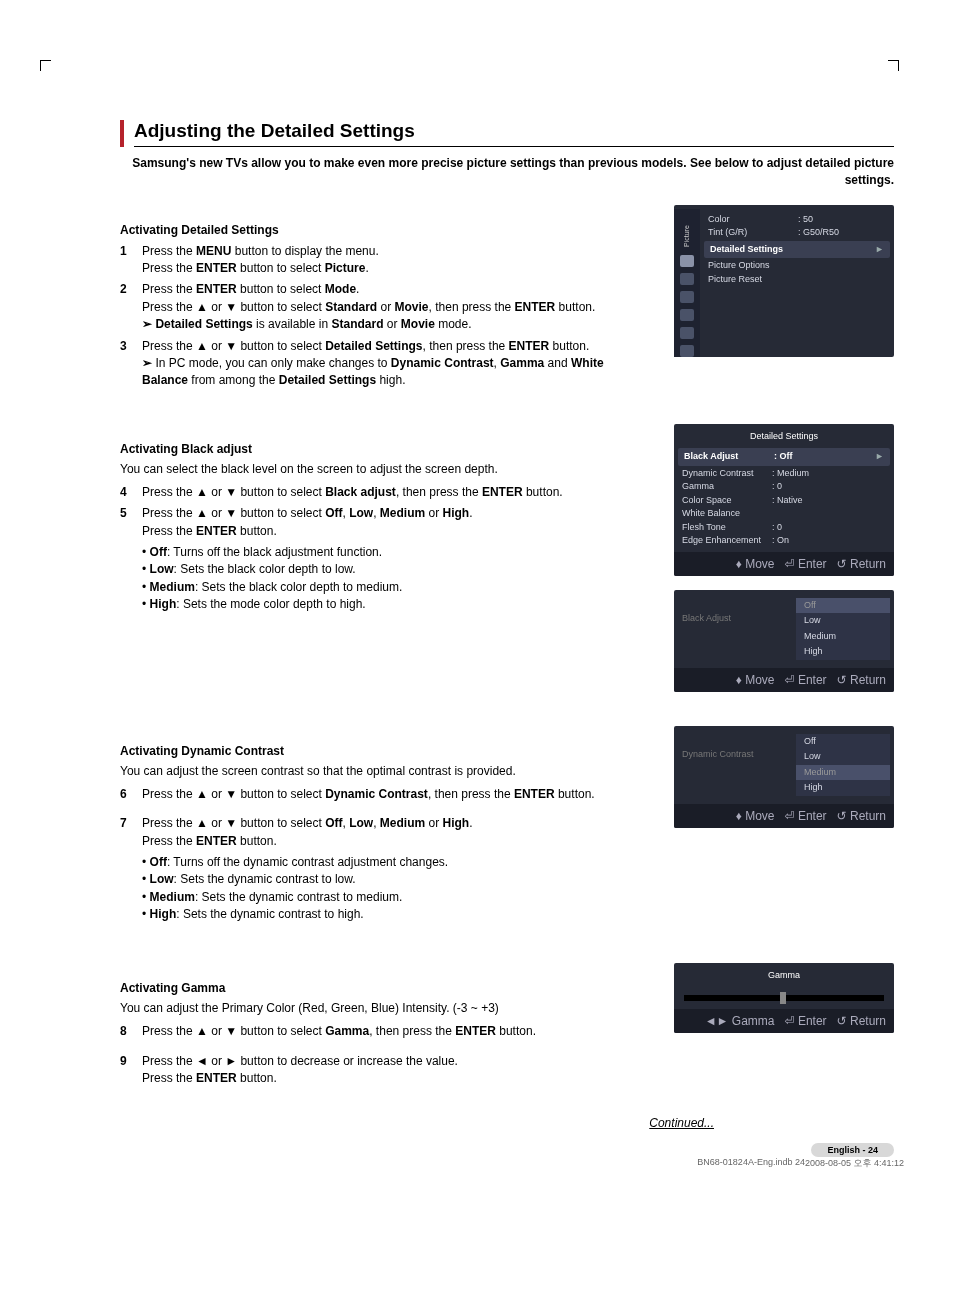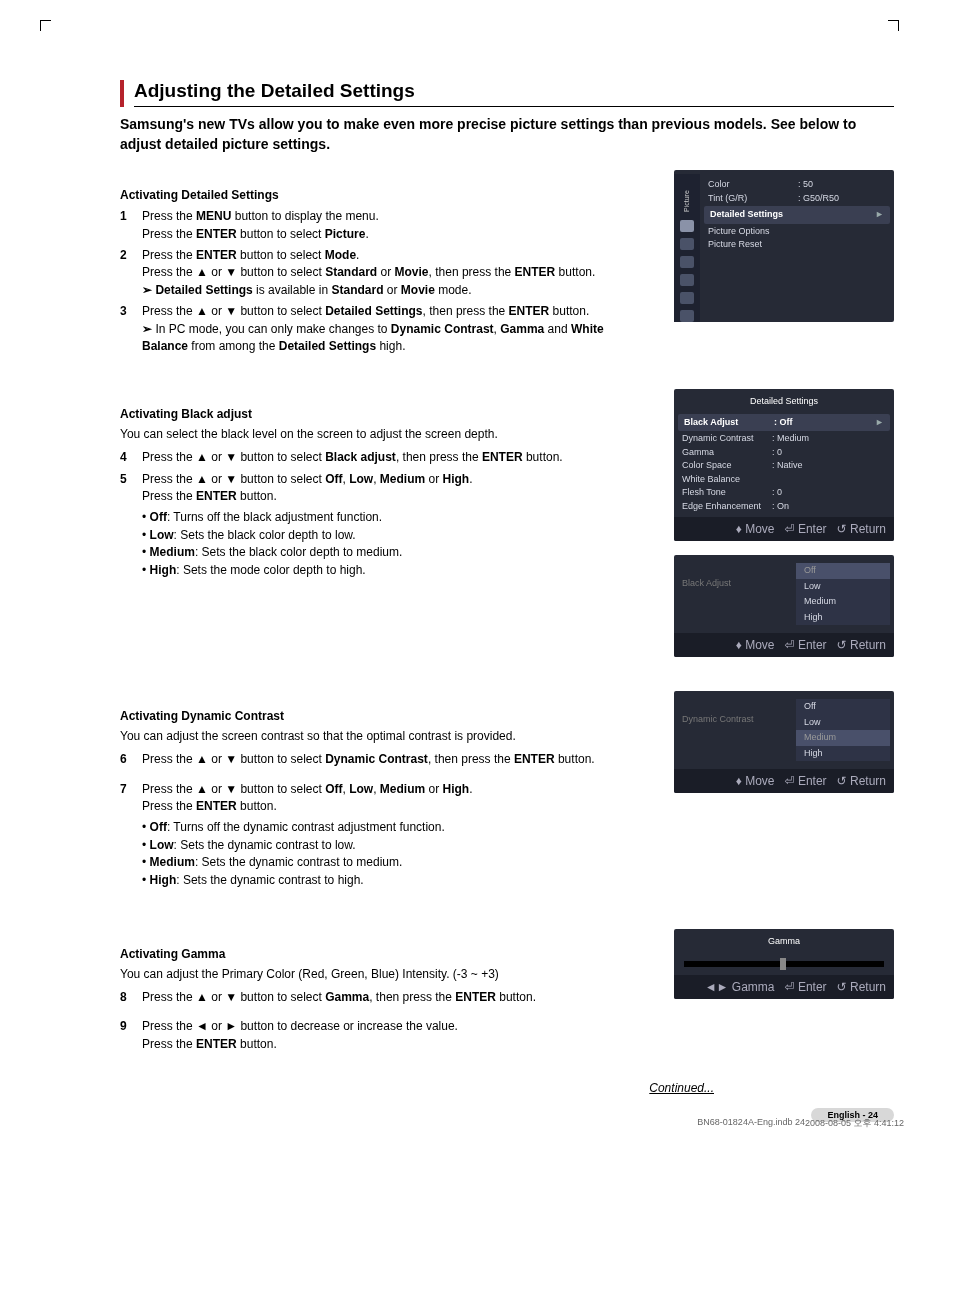--- a/index.html
+++ b/index.html
@@ -1,21 +1,21 @@
 <!DOCTYPE html>
 <html><head>
 <meta charset="utf-8">
 <style>
 body { margin:0; padding:0; font-family: Arial, Helvetica, sans-serif; font-size:12px; color:#000; background:#fff; width:954px; }
-.page { position:relative; width:954px; height:1160px; padding:80px 60px 40px 120px; box-sizing:border-box; }
+.page { position:relative; width:954px; height:1160px; padding:80px 60px 40px 120px; box-sizing:border-box;margin-top:40px; }
 .crop-tl { position:absolute; top:20px; left:40px; width:10px; height:10px; border-left:1px solid #000; border-top:1px solid #000; }
 .crop-tr { position:absolute; top:20px; right:55px; width:10px; height:10px; border-right:1px solid #000; border-top:1px solid #000; }
 h1 { font-size:19px; font-weight:bold; margin:0 0 8px 0; border-bottom:1px solid #000; padding-bottom:4px; }
 .title-bar { border-left:4px solid #b5222b; padding-left:10px; margin-bottom:6px; }
-.intro { font-weight:bold; font-size:14px; margin:6px 0 16px 0; line-height:1.4; }
+.intro { font-weight:bold; font-size:12px; margin:6px 0 16px 0; line-height:1.4;text-align:right; }
 .sub { font-weight:bold; font-size:12px; margin:18px 0 6px 0; }
 .desc { font-size:12px; margin:2px 0 8px 0; }
 .steps { margin:0; padding:0; list-style:none; }
 .steps li { display:flex; margin-bottom:4px; font-size:12px; line-height:1.45; }
 .stepnum { width:22px; font-weight:bold; flex:0 0 22px; }
 .stepbody { flex:1; }
 .chev { font-weight:bold; }
 .bullets { margin:4px 0 0 22px; font-size:12px; line-height:1.45; }
 .bullets div::before { content:"• "; }
 .right-col { float:right; width:220px; margin-left:14px; }
@@ -237,21 +237,21 @@
 </ul>
 <div style="height:8px"></div>
 <ul class="steps">
   <li>
             <span class="stepnum">7</span>
     <span class="stepbody"><span>Press the ▲ or ▼ button to select </span><b>Off</b><span>, </span><b>Low</b><span>, </span><b>Medium</b><span> or </span><b>High</b><span>.</span><br>
     <span>Press the </span><b>ENTER</b><span> button.</span></span>
           </li>
 </ul>
 <div class="bullets">
-  <div><b>Off</b><span>: Turns off the dynamic contrast adjustment function.</span></div>
+  <div><b>Off</b><span>: Turns off the dynamic contrast adjustment changes.</span></div>
   <div><b>Low</b><span>: Sets the dynamic contrast to low.</span></div>
   <div><b>Medium</b><span>: Sets the dynamic contrast to medium.</span></div>
   <div><b>High</b><span>: Sets the dynamic contrast to high.</span></div>
 </div>
 </div>
 </div>
 <div class="clear"></div>
 
 <div class="block" style="margin-top:40px">
 <div class="right-col">

